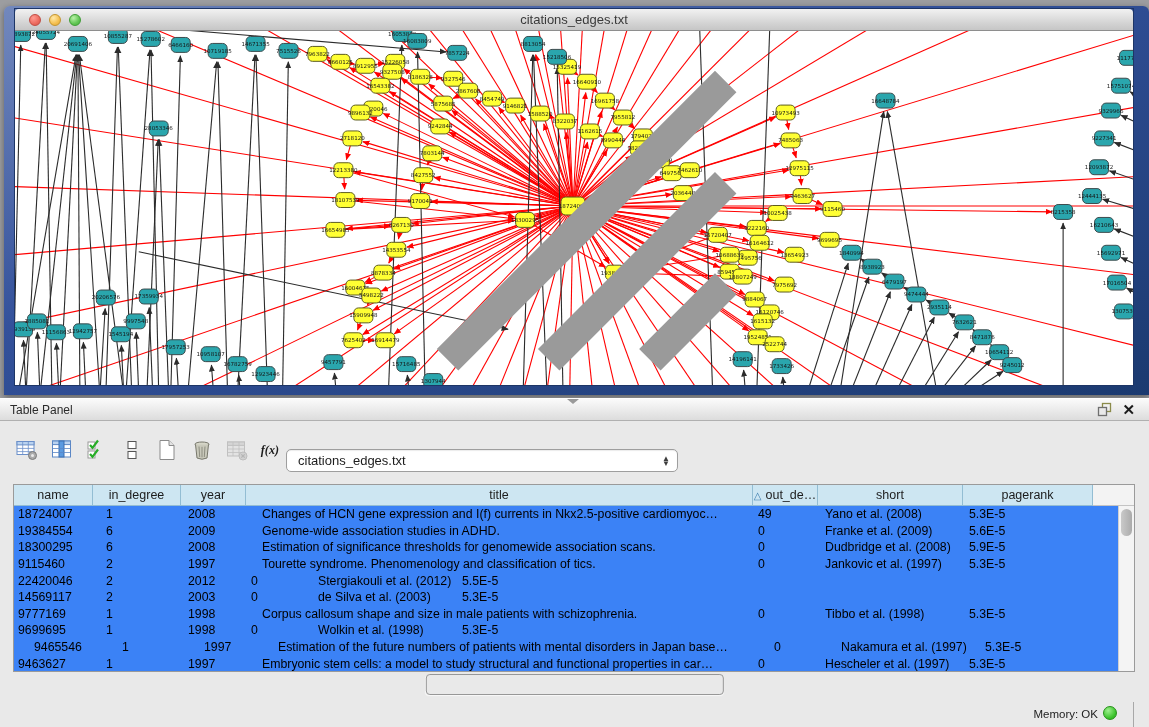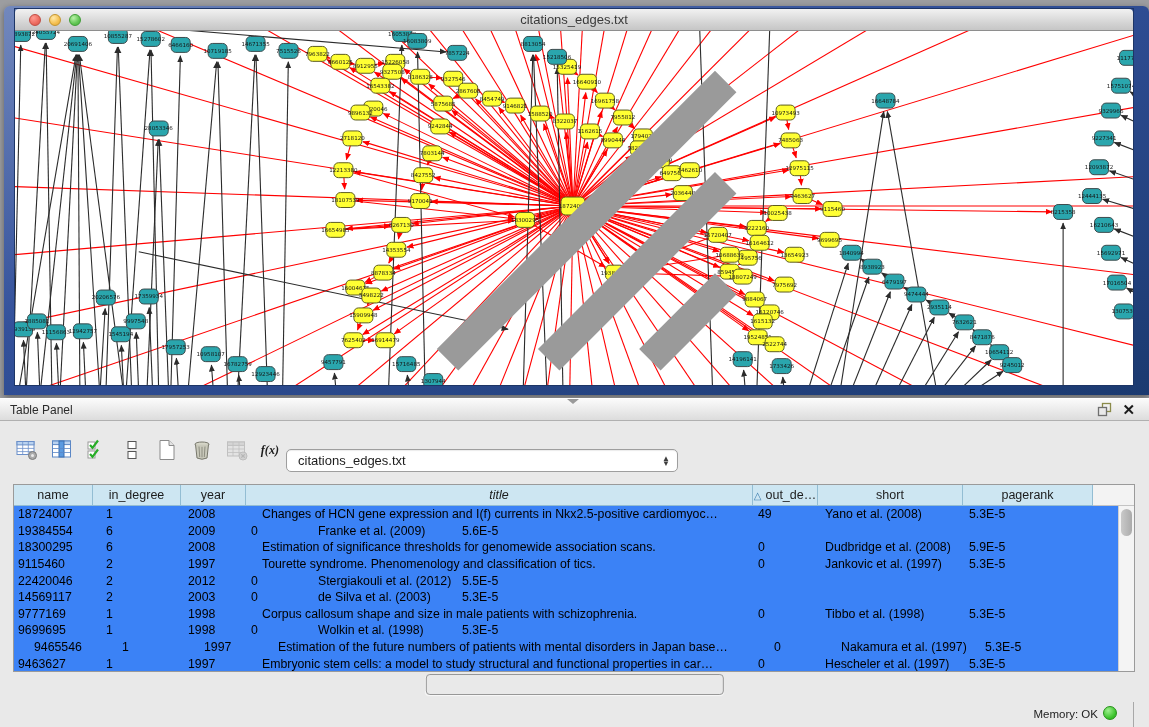--- a/index.html
+++ b/index.html
@@ -671,21 +671,21 @@
     <div class="thead" id="thead">
         <div class="th" style="width: 79px; flex: 0 0 79px;">
           <span>name</span>
         </div>
         <div class="th" style="width: 88px; flex: 0 0 88px;">
           <span>in_degree</span>
         </div>
         <div class="th" style="width: 65px; flex: 0 0 65px;">
           <span>year</span>
         </div>
-        <div class="th" style="width: 507px; flex: 0 0 507px; font-style: italic;">
+        <div class="th" style="width: 507px; flex: 0 0 507px;">
           <span>title</span>
         </div>
         <div class="th" style="width: 65px; flex: 0 0 65px;">
           <span class="sorter">△</span>
           <span>out_de…</span>
         </div>
         <div class="th" style="width: 145px; flex: 0 0 145px;">
           <span>short</span>
         </div>
         <div class="th" style="width: 130px; flex: 0 0 130px;">
@@ -700,20 +700,21 @@
           <div class="td" style="width: 65px; flex: 0 0 65px; padding-left: 7px;">2008</div>
           <div class="td" style="width: 507px; flex: 0 0 507px; padding-left: 16px;">Changes of HCN gene expression and I(f) currents in Nkx2.5-positive cardiomyoc…</div>
           <div class="td" style="width: 65px; flex: 0 0 65px; padding-left: 5px;">49</div>
           <div class="td" style="width: 145px; flex: 0 0 145px; padding-left: 7px;">Yano et al. (2008)</div>
           <div class="td" style="width: 130px; flex: 0 0 130px; padding-left: 6px;">5.3E-5</div>
         </div>
         <div class="trow">
           <div class="td" style="width: 79px; flex: 0 0 79px; padding-left: 4px;">19384554</div>
           <div class="td" style="width: 88px; flex: 0 0 88px; padding-left: 13px;">6</div>
           <div class="td" style="width: 65px; flex: 0 0 65px; padding-left: 7px;">2009</div>
+          <div class="td" style="width: 507px; flex: 0 0 507px; padding-left: 16px;">Genome-wide association studies in ADHD.</div>
           <div class="td" style="width: 65px; flex: 0 0 65px; padding-left: 5px;">0</div>
           <div class="td" style="width: 145px; flex: 0 0 145px; padding-left: 7px;">Franke et al. (2009)</div>
           <div class="td" style="width: 130px; flex: 0 0 130px; padding-left: 6px;">5.6E-5</div>
         </div>
         <div class="trow">
           <div class="td" style="width: 79px; flex: 0 0 79px; padding-left: 4px;">18300295</div>
           <div class="td" style="width: 88px; flex: 0 0 88px; padding-left: 13px;">6</div>
           <div class="td" style="width: 65px; flex: 0 0 65px; padding-left: 7px;">2008</div>
           <div class="td" style="width: 507px; flex: 0 0 507px; padding-left: 16px;">Estimation of significance thresholds for genomewide association scans.</div>
           <div class="td" style="width: 65px; flex: 0 0 65px; padding-left: 5px;">0</div>

